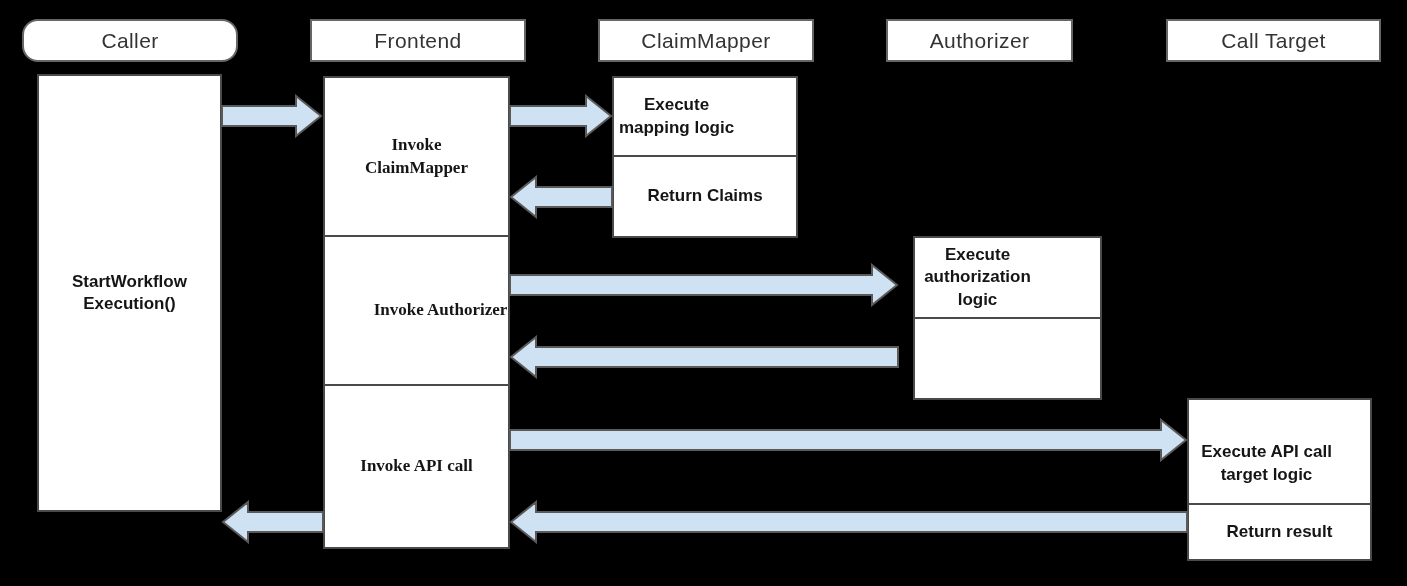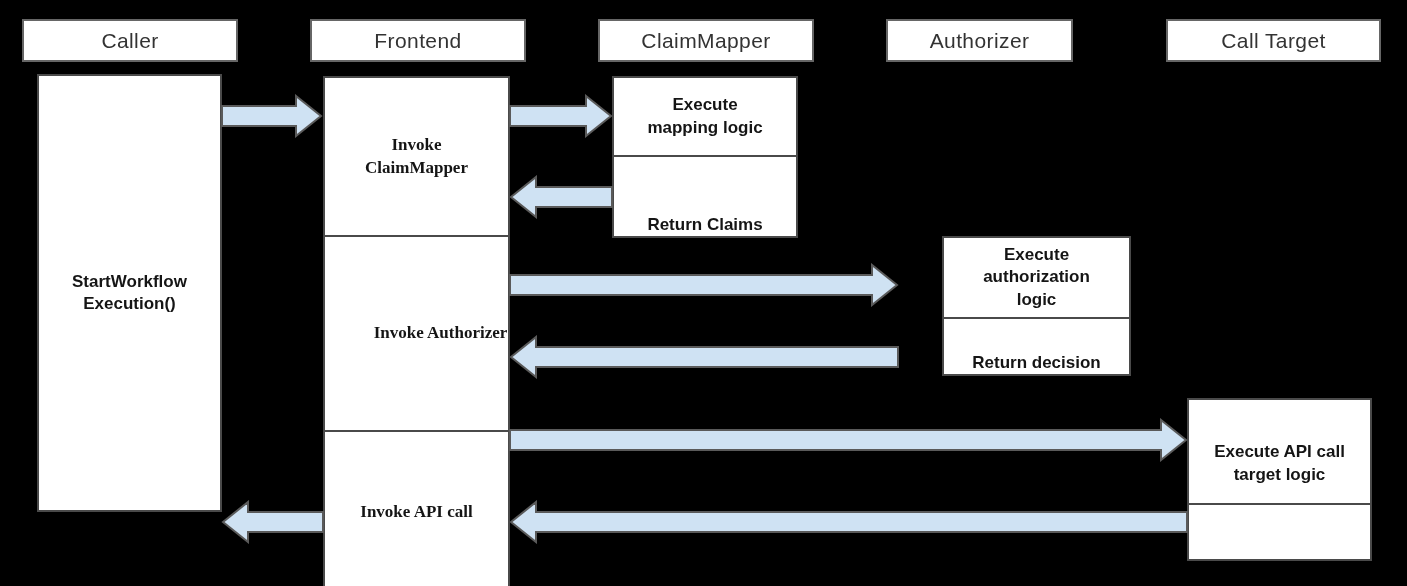--- a/index.html
+++ b/index.html
@@ -58,32 +58,32 @@
     align-items: center;
     justify-content: center;
     font-family: Liberation Serif, serif;
   }
   .fbox + .fbox { margin-top: -2px; }
   
   .split { display: flex; flex-direction: column; }
   .cell-top {
     box-sizing: content-box;
     border-bottom: 2px solid #4a4a4a;
-    display: flex; align-items: center; justify-content: center;
+    display: flex; align-items: center; 
   }
-  .cell-bottom { flex: 1; display: flex; align-items: flex-end; justify-content: center; }
+  .cell-bottom { flex: 1; display: flex; align-items: center; justify-content: center; }
   .arrow { position: absolute; }
   .arrow svg { display: block; }
 </style>
 </head>
 <body>
 
 <div class="canvas">
 
-  <div class="header" style="left:22px; width:216px;">
+  <div class="header" style="left:22px; width:216px;border-radius:16px;">
     <span>Caller</span>
   </div>
   <div class="header" style="left:598px; width:216px;">
     <span>ClaimMapper</span>
   </div>
   <div class="header" style="left:310px; width:216px;">
     <span>Frontend</span>
   </div>
   <div class="header" style="left:886px; width:187px;">
     <span>Authorizer</span>
@@ -93,49 +93,49 @@
   </div>
 
   <div class="abox center" style="left:37px; top:74px; width:185px; height:438px;">
     <div class="label w-mid">StartWorkflow Execution()</div>
   </div>
 
   <div class="stack">
     <div class="fbox" style="height:161px;">
       <div class="label w-mid">Invoke ClaimMapper</div>
     </div>
-    <div class="fbox" style="height:197px;padding-left:48px;">
+    <div class="fbox" style="height:151px;padding-left:48px;">
       <div class="label w-mid">Invoke Authorizer</div>
     </div>
     <div class="fbox" style="height:165px;">
       <div class="label">Invoke API call</div>
     </div>
   </div>
 
   <div class="abox split" style="left:612px; top:76px; width:186px; height:162px;">
     <div class="cell-top" style="height:77px;">
       <div class="label w-narrow">Execute mapping logic</div>
     </div>
     <div class="cell-bottom">
       <div class="label">Return Claims</div>
     </div>
   </div>
 
-  <div class="abox split" style="left:942px; top:236px; width:189px; height:140px;">
+  <div class="abox split" style="left:913px; top:236px; width:189px; height:164px;">
     <div class="cell-top" style="height:79px;">
       <div class="label w-narrow">Execute authorization logic</div>
-    </div>
-    <div class="cell-bottom">
-      <div class="label">Return decision</div>
     </div>
   </div>
 
   <div class="abox split" style="left:1187px; top:398px; width:185px; height:163px;">
     <div class="cell-top" style="height:79px;margin-top:24px;">
       <div class="label w-wide">Execute API call target logic</div>
+    </div>
+    <div class="cell-bottom">
+      <div class="label">Return result</div>
     </div>
   </div>
 
   <div class="arrow" style="left:221px; top:94px;">
     <svg width="102" height="44" viewBox="0 0 102 44">
       <polygon points="1,12 75,12 75,2 100,22 75,42 75,32 1,32" fill="#cfe2f3" stroke="#5a5a5a" stroke-width="2"></polygon>
     </svg>
   </div>
 
   <div class="arrow" style="left:509px; top:94px;">

